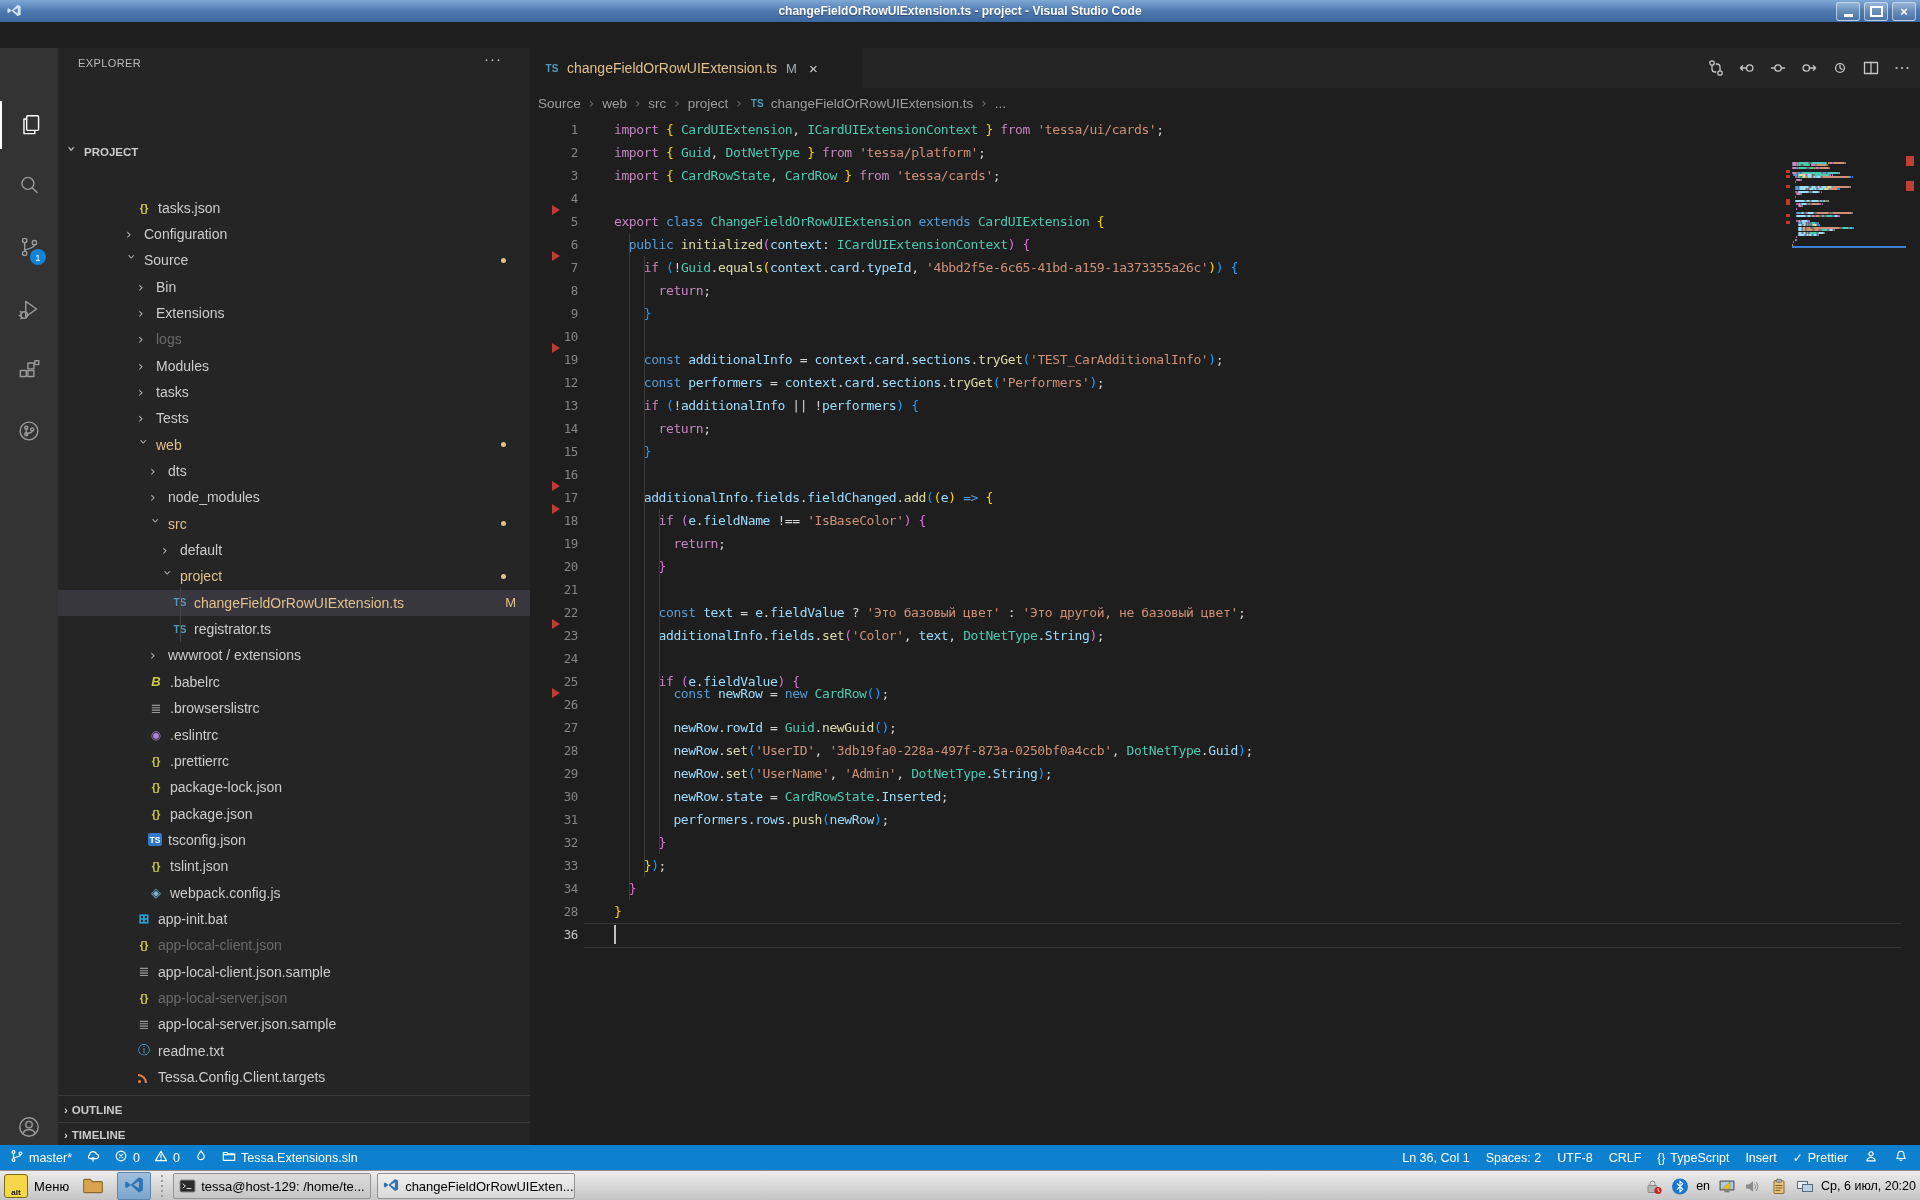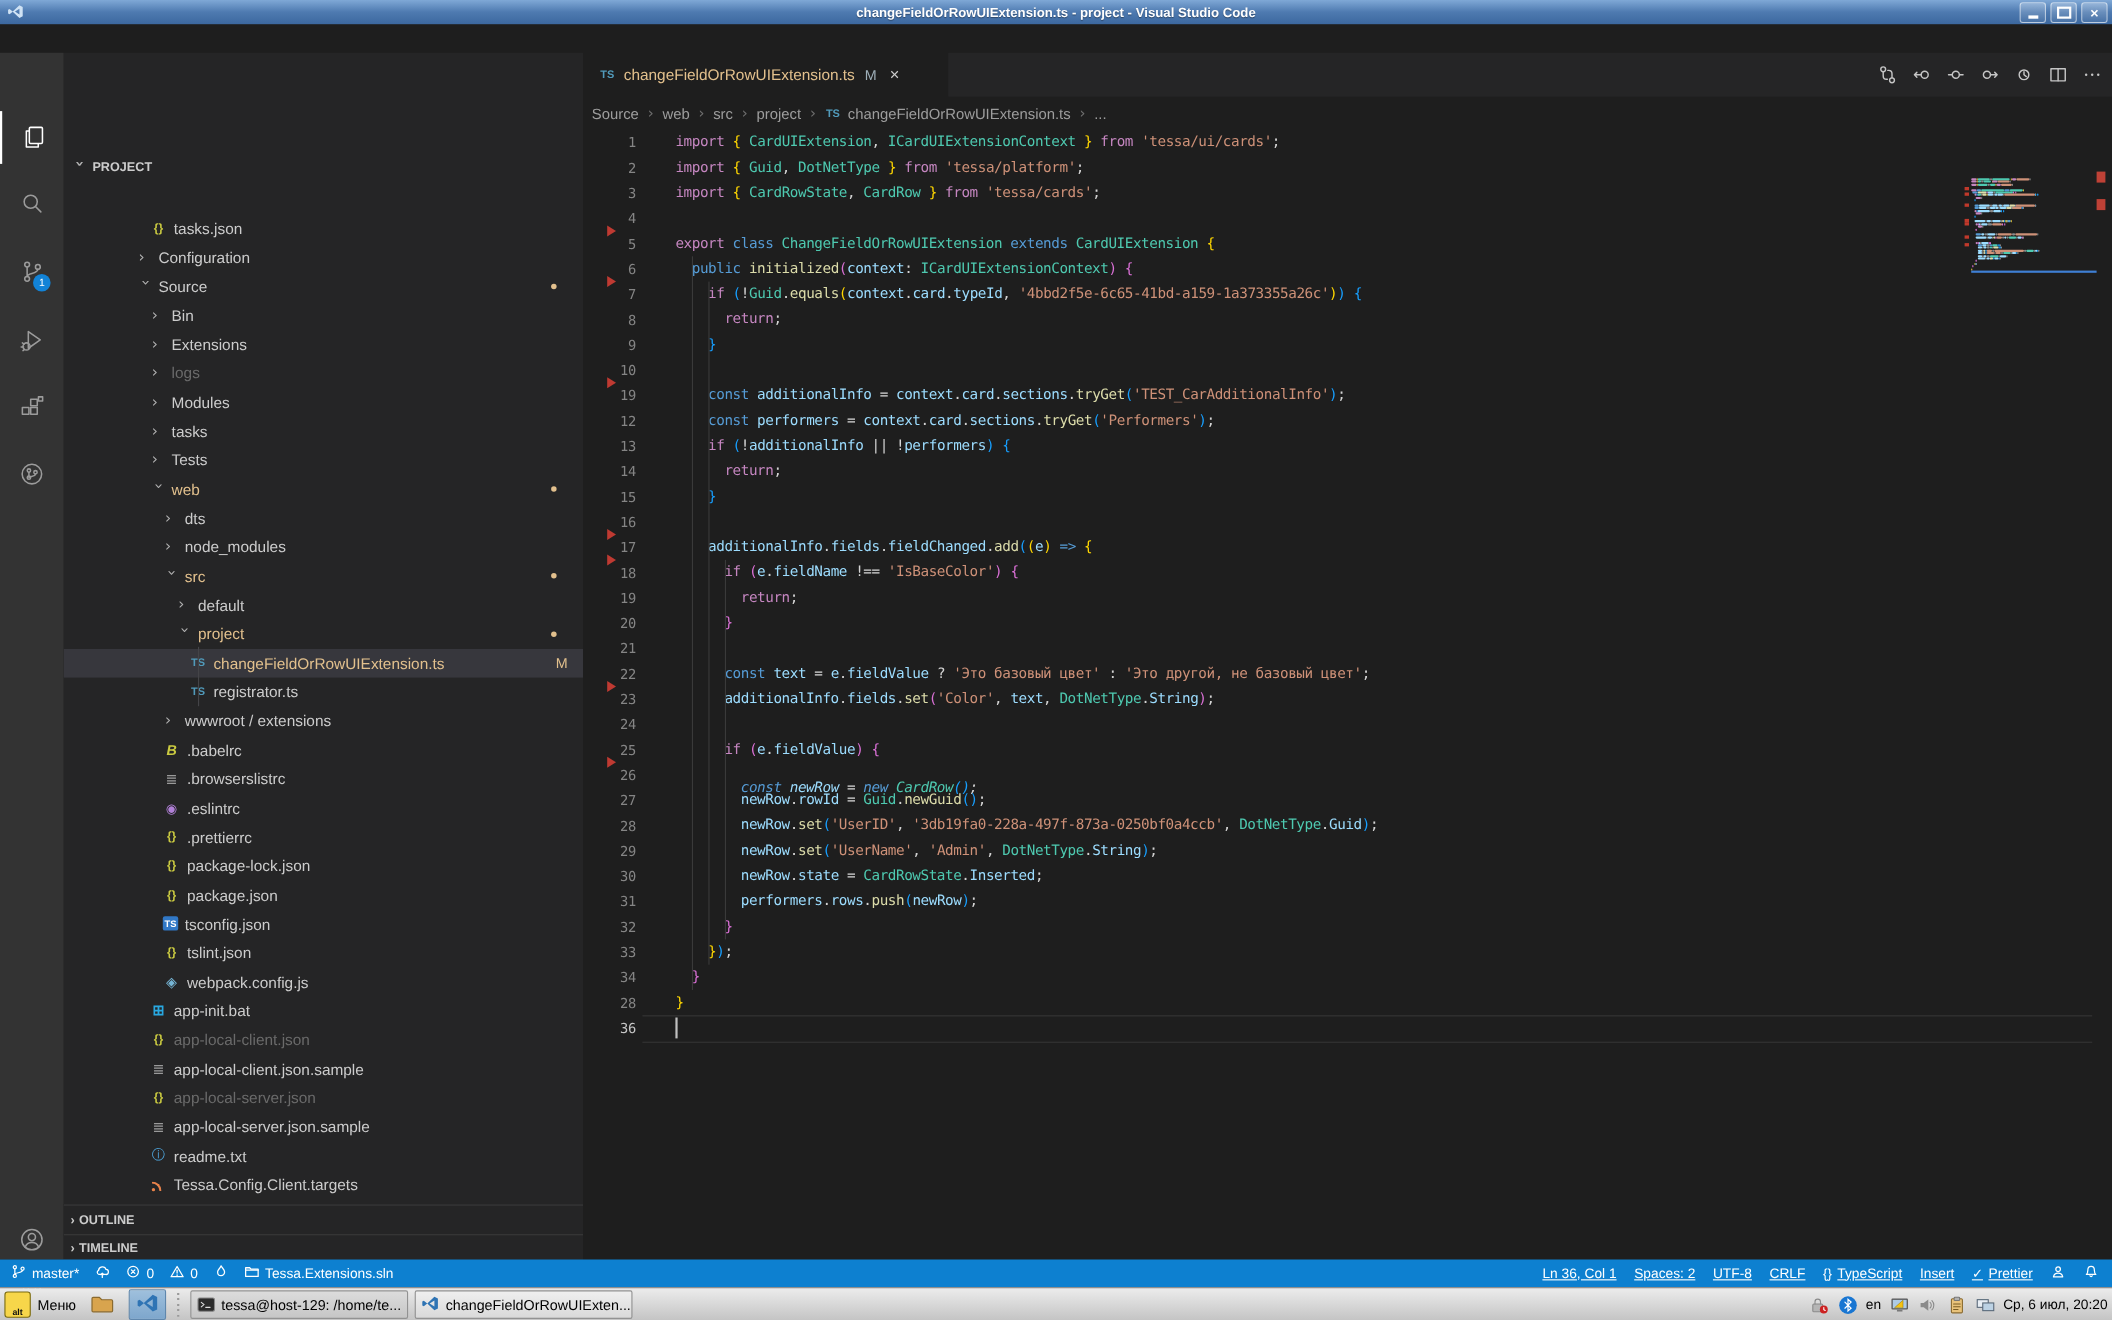--- a/index.html
+++ b/index.html
@@ -95,21 +95,21 @@
   .minimap{position:absolute;}
   .mm-line{position:absolute;height:2px;}
   .mm-seg{position:absolute;height:2px;border-radius:1px;}
   .mm-dot{position:absolute;left:-6px;width:4px;background:#c0392b;}
   .mm-cline{position:absolute;left:0;width:114px;height:2px;background:#3f7fd4;}
   .ruler{position:absolute;width:8px;background:#bf4136;}
   
   .statusbar{position:absolute;left:0;top:1145px;width:1920px;height:25px;background:#0d80d0;color:#fff;
              display:flex;align-items:center;font-size:12.5px;}
   .st-left{display:flex;align-items:center;margin-left:10px;gap:14px;}
-  .st-right{position:absolute;right:12px;display:flex;align-items:center;gap:16px;text-decoration:underline;}
+  .st-right{position:absolute;right:12px;display:flex;align-items:center;gap:16px;}
   .stitem{display:flex;align-items:center;gap:5px;white-space:nowrap;}
   .stitem svg{width:14px;height:14px;stroke:#fff;fill:none;stroke-width:1.2;}
   .stitem .tglyph{font-size:12px;}
   
   .taskbar{position:absolute;left:0;top:1170px;width:1920px;height:30px;
            background:linear-gradient(#ececec,#c3c3c3);border-top:1px solid #8f8f8f;display:flex;align-items:center;color:#000;}
   .tb-menu{display:flex;align-items:center;margin-left:4px;gap:6px;}
   .alticon{width:22px;height:22px;background:#f7d64a;border:1px solid #7a6a10;border-radius:3px;
            color:#111;font-size:8px;font-weight:bold;display:flex;align-items:flex-end;justify-content:center;}
   .tb-menu .mlabel{font-size:13px;}
@@ -207,20 +207,24 @@
       <div class="abicon" style="top: 1099px;">
         <svg width="26" height="26" viewBox="0 0 24 24" style="stroke-linecap:round;stroke-linejoin:round;fill:none;stroke:currentColor;stroke-width:1.3">
           <circle cx="12" cy="12" r="3"></circle>
           <circle cx="12" cy="12" r="7" stroke-dasharray="2.8 2.2"></circle>
         </svg>
         <span class="abbadge" style="left: 30px; top: 26px;">1</span>
       </div>
     </div>
 
   <div class="sidebar">
+    <div class="sb-header">
+      <span class="t">EXPLORER</span>
+      <span class="dots">···</span>
+    </div>
     <div class="sect" style="top:90px;height:28px;">
       <span class="chev open" style="margin-left:8px;">›</span>
       <span style="margin-left:6px;">PROJECT</span>
     </div>
     <div class="tree" id="tree">
         <div class="row" style="top: 146.35px; height: 26.35px;">
           <span class="fi fi-braces" style="margin-left: 78px;">{}</span>
           <span class="lbl">tasks.json</span>
         </div>
         <div class="row" style="top: 172.7px; height: 26.35px;">
@@ -494,21 +498,21 @@
         <div class="cl" style="top: 460px;"></div>
         <div class="ln" style="top: 483px;">22</div>
         <div class="cl" style="top: 483px;"><span class="tk-w">      </span><span class="tk-k">const </span><span class="tk-v">text</span><span class="tk-p"> = </span><span class="tk-v">e</span><span class="tk-p">.</span><span class="tk-v">fieldValue</span><span class="tk-p"> ? </span><span class="tk-s">'Это базовый цвет'</span><span class="tk-p"> : </span><span class="tk-s">'Это другой, не базовый цвет'</span><span class="tk-p">;</span></div>
         <div class="ln" style="top: 506px;">23</div>
         <div class="cl" style="top: 506px;"><span class="tk-w">      </span><span class="tk-v">additionalInfo</span><span class="tk-p">.</span><span class="tk-v">fields</span><span class="tk-p">.</span><span class="tk-f">set</span><span class="tk-m">(</span><span class="tk-s">'Color'</span><span class="tk-p">, </span><span class="tk-v">text</span><span class="tk-p">, </span><span class="tk-t">DotNetType</span><span class="tk-p">.</span><span class="tk-v">String</span><span class="tk-m">)</span><span class="tk-p">;</span></div>
         <div class="ln" style="top: 529px;">24</div>
         <div class="cl" style="top: 529px;"></div>
         <div class="ln" style="top: 552px;">25</div>
         <div class="cl" style="top: 552px;"><span class="tk-w">      </span><span class="tk-c">if </span><span class="tk-m">(</span><span class="tk-v">e</span><span class="tk-p">.</span><span class="tk-v">fieldValue</span><span class="tk-m">)</span><span class="tk-w"> </span><span class="tk-m">{</span></div>
         <div class="ln" style="top: 575px;">26</div>
-        <div class="cl" style="top: 587px; font-style: italic;"><span class="tk-w">        </span><span class="tk-k">const </span><span class="tk-v">newRow</span><span class="tk-p"> = </span><span class="tk-k">new </span><span class="tk-t">CardRow</span><span class="tk-b">(</span><span class="tk-b">)</span><span class="tk-p">;</span></div>
+        <div class="cl" style="top: 564px;"><span class="tk-w">        </span><span class="tk-k">const </span><span class="tk-v">newRow</span><span class="tk-p"> = </span><span class="tk-k">new </span><span class="tk-t">CardRow</span><span class="tk-b">(</span><span class="tk-b">)</span><span class="tk-p">;</span></div>
         <div class="ln" style="top: 598px;">27</div>
         <div class="cl" style="top: 598px;"><span class="tk-w">        </span><span class="tk-v">newRow</span><span class="tk-p">.</span><span class="tk-v">rowId</span><span class="tk-p"> = </span><span class="tk-t">Guid</span><span class="tk-p">.</span><span class="tk-f">newGuid</span><span class="tk-b">(</span><span class="tk-b">)</span><span class="tk-p">;</span></div>
         <div class="ln" style="top: 621px;">28</div>
         <div class="cl" style="top: 621px;"><span class="tk-w">        </span><span class="tk-v">newRow</span><span class="tk-p">.</span><span class="tk-f">set</span><span class="tk-b">(</span><span class="tk-s">'UserID'</span><span class="tk-p">, </span><span class="tk-s">'3db19fa0-228a-497f-873a-0250bf0a4ccb'</span><span class="tk-p">, </span><span class="tk-t">DotNetType</span><span class="tk-p">.</span><span class="tk-v">Guid</span><span class="tk-b">)</span><span class="tk-p">;</span></div>
         <div class="ln" style="top: 644px;">29</div>
         <div class="cl" style="top: 644px;"><span class="tk-w">        </span><span class="tk-v">newRow</span><span class="tk-p">.</span><span class="tk-f">set</span><span class="tk-b">(</span><span class="tk-s">'UserName'</span><span class="tk-p">, </span><span class="tk-s">'Admin'</span><span class="tk-p">, </span><span class="tk-t">DotNetType</span><span class="tk-p">.</span><span class="tk-v">String</span><span class="tk-b">)</span><span class="tk-p">;</span></div>
         <div class="ln" style="top: 667px;">30</div>
         <div class="cl" style="top: 667px;"><span class="tk-w">        </span><span class="tk-v">newRow</span><span class="tk-p">.</span><span class="tk-v">state</span><span class="tk-p"> = </span><span class="tk-t">CardRowState</span><span class="tk-p">.</span><span class="tk-v">Inserted</span><span class="tk-p">;</span></div>
         <div class="ln" style="top: 690px;">31</div>
         <div class="cl" style="top: 690px;"><span class="tk-w">        </span><span class="tk-v">performers</span><span class="tk-p">.</span><span class="tk-v">rows</span><span class="tk-p">.</span><span class="tk-f">push</span><span class="tk-b">(</span><span class="tk-v">newRow</span><span class="tk-b">)</span><span class="tk-p">;</span></div>

